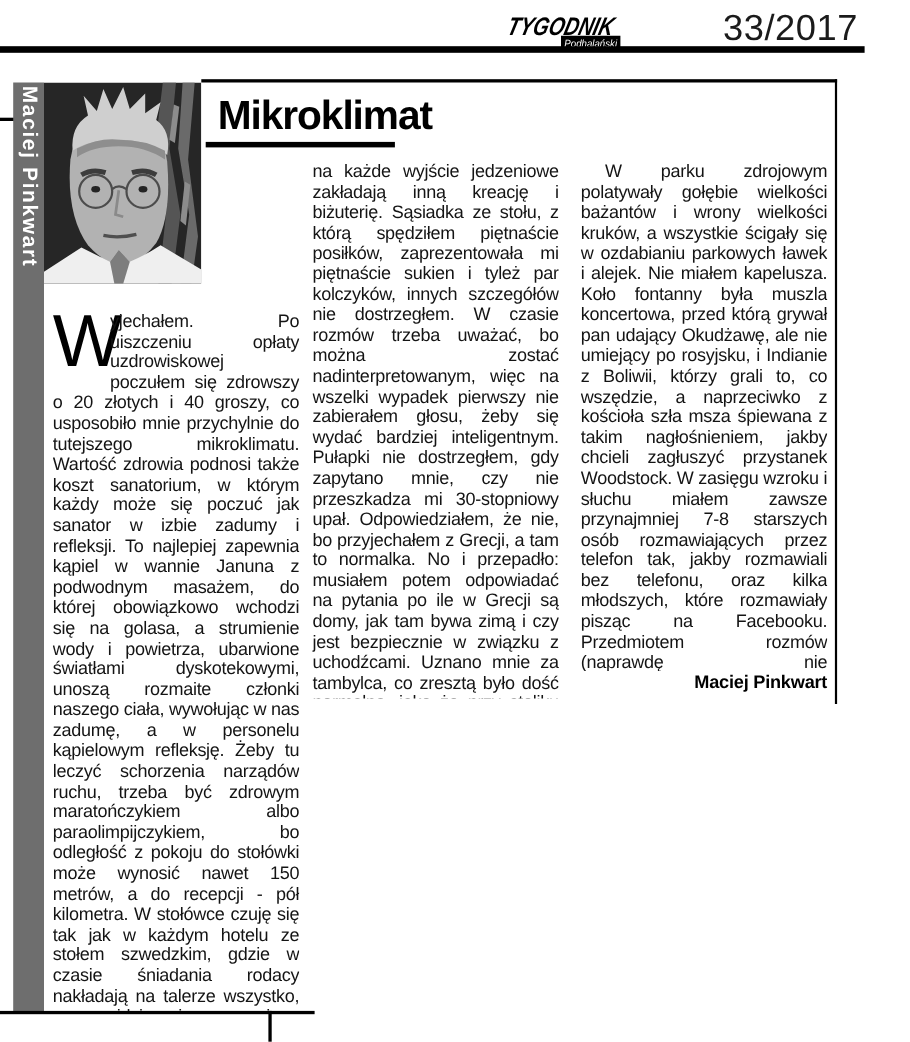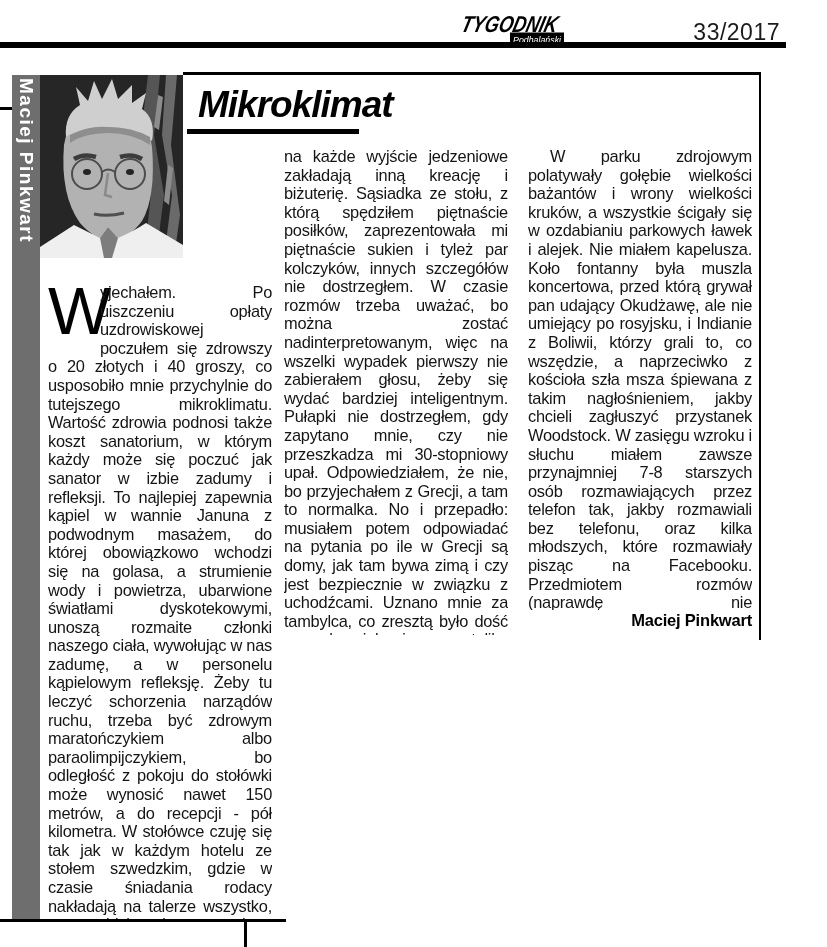--- a/index.html
+++ b/index.html
@@ -3,38 +3,38 @@
 <meta charset="utf-8">
 <style>
   html,body{margin:0;padding:0;}
   body{
     width:827px;height:947px;position:relative;background:#ffffff;
     font-family:"Liberation Sans",sans-serif;color:#101010;overflow:hidden;
   }
   .rule{position:absolute;background:#000;}
   
   #issue{
-    position:absolute;top:19px;right:47px;font-size:23px;letter-spacing:.5px;
+    position:absolute;top:6px;right:47px;font-size:33px;letter-spacing:.5px;
     color:#1b1b1b;font-family:"Liberation Sans",sans-serif;
   }
   #logo{position:absolute;left:450px;top:8px;width:120px;height:38px;}
   
   #sidebar-bar{
     position:absolute;left:12px;top:75px;width:28px;height:845px;background:#6e6e6e;
   }
   #author-vert{
     position:absolute;left:15px;top:78px;height:190px;
     writing-mode:vertical-rl;color:#fff;font-weight:bold;font-size:19px;
     letter-spacing:1.5px;white-space:nowrap;
   }
   #photo{position:absolute;left:40px;top:75px;width:143px;height:183px;}
   
   #title{
     position:absolute;left:198px;top:84px;font-size:37px;font-weight:bold;
-    font-style:italic;letter-spacing:-1px;color:#000;
+    letter-spacing:-1px;color:#000;
   }
   
   .col{
     position:absolute;width:224px;font-size:16.4px;line-height:18.6px;
     text-align:justify;letter-spacing:-0.25px;overflow:hidden;color:#141414;
   }
   #col1{left:48px;top:283px;height:636px;}
   #col2{left:284px;top:147px;height:488px;}
   #col3{left:528px;top:147px;height:463px;text-indent:22px;}
   .dropcap{

